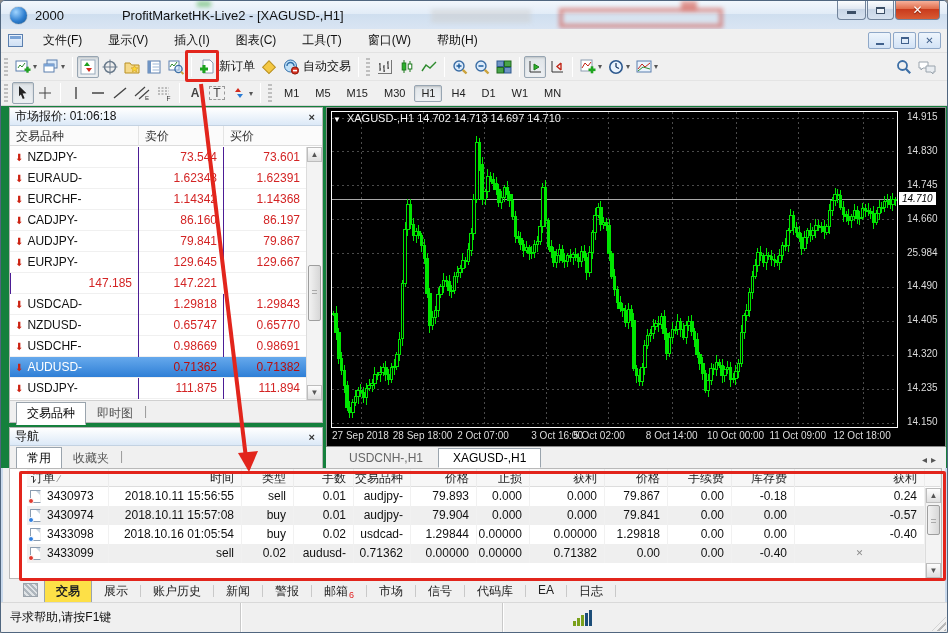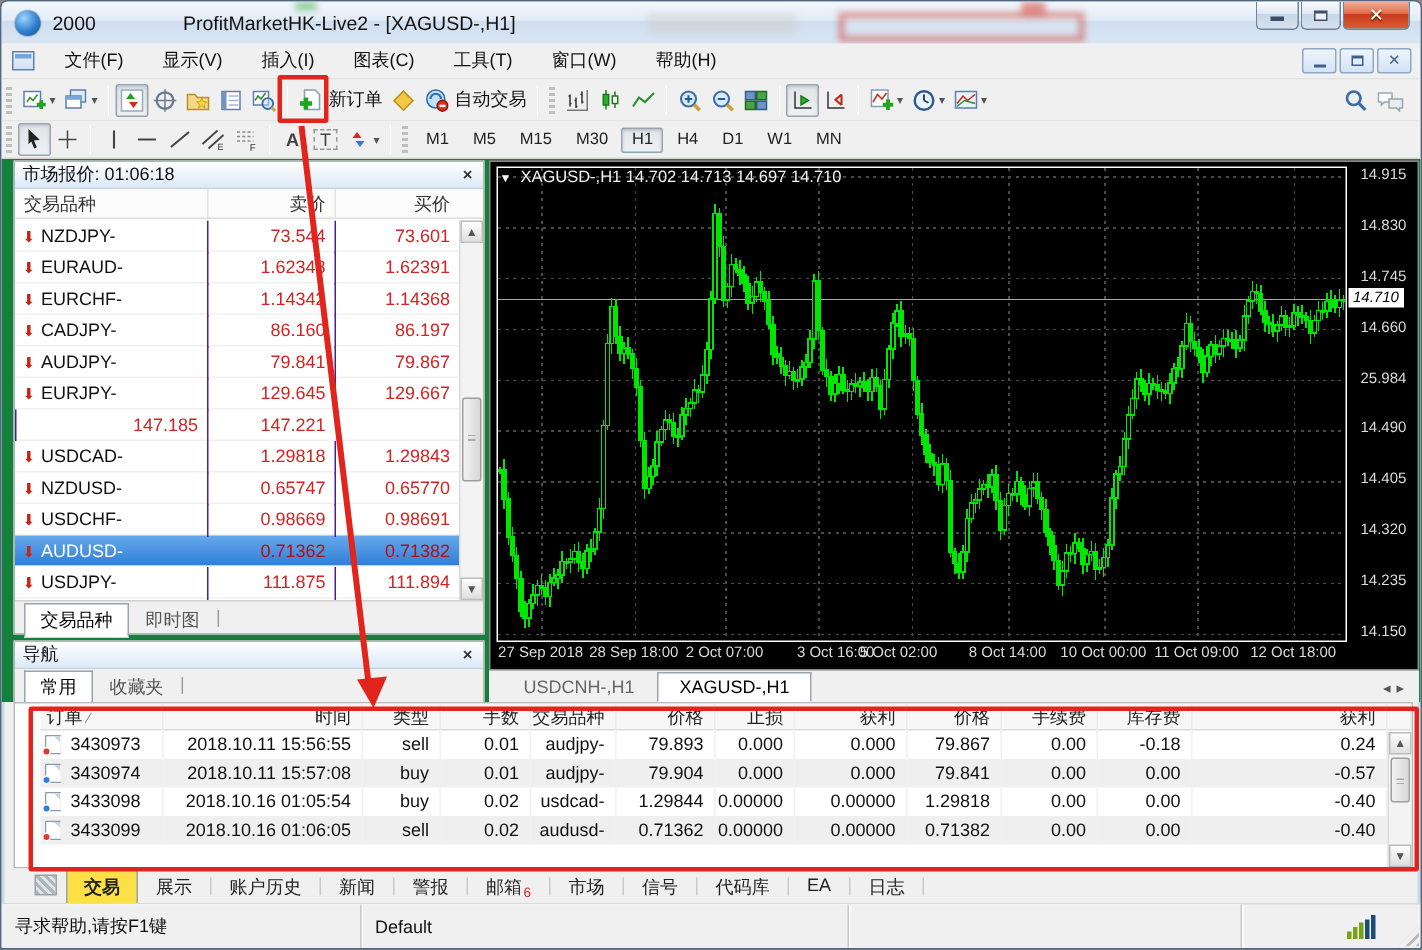--- a/index.html
+++ b/index.html
@@ -51,21 +51,21 @@
   .p-title{height:18px;background:linear-gradient(#ffffff,#dce9f7);border-bottom:1px solid #c3d2e2;display:flex;align-items:center;font-size:12px;color:#111;padding:0 5px}
   .p-close{margin-left:auto;font-size:11px;color:#333;font-weight:bold;padding:0 2px}
   .p-tabs{position:absolute;left:0;right:0;bottom:0;height:22px;background:#f0f0f0;border-top:1px solid #d0d0d0;display:flex;align-items:flex-start;font-size:12px;padding-left:6px}
   .ptab{padding:2px 10px;color:#555;border:1px solid transparent;margin-top:1px}
   .ptab.active{background:#fff;border-color:#9aa4ad;border-bottom-color:#fff;color:#000}
   .ptab-sep{color:#999;margin-top:3px}
   
   .mw-panel{left:8px;top:1px;width:314px;height:316px}
   .mw-head{display:grid;grid-template-columns:128px 85px 83px;height:20px;line-height:20px;font-size:12px;color:#333;background:#fbfbfb;border-bottom:1px solid #ddd}
   .mw-head span{padding:0 6px}
-  .mw-head .r{text-align:right;border-left:1px solid #e4e4e4}
+  .mw-head .r{border-left:1px solid #e4e4e4}
   .mw-body{position:absolute;left:0;top:39px;right:0;bottom:22px;overflow:hidden}
   .mw-row{display:grid;grid-template-columns:128px 85px 83px;height:21px;line-height:21px;font-size:12px;border-bottom:1px solid #f0f0f0}
   .mw-row .sym{padding-left:5px;color:#111;white-space:nowrap}
   .mw-ico{color:#cc2211;font-size:10px;margin-right:4px}
   .mw-row .px{text-align:right;padding-right:6px;color:#d32424;border-left:1px solid #4c1d95}
   .mw-row.sel{background:linear-gradient(#66a9ec,#2f7fd6)}
   .mw-row.sel .sym{color:#fff}
   .mw-row.sel .px{color:#b80e0e;border-left-color:transparent}
   .vscroll{position:absolute;right:0;top:39px;bottom:22px;width:16px;background:#f3f3f3;border-left:1px solid #dcdcdc;font-size:8px;color:#555}
   .vs-btn{height:15px;display:flex;align-items:center;justify-content:center;background:linear-gradient(#fdfdfd,#dfdfdf);border:1px solid #bdbdbd}
@@ -1061,21 +1061,20 @@
           <span>1.29818</span>
           <span>0.00</span>
           <span>0.00</span>
           <span>-0.40</span>
           <span class="t-x">✕</span>
         </div>
         <div class="t-grid t-row">
           <span class="t-cell-order"><span class="doc">
               <i class="dot sell"></i>
             </span>3433099</span>
-          <span>2018.10.16 01:06:05</span>
           <span>sell</span>
           <span>0.02</span>
           <span>audusd-</span>
           <span>0.71362</span>
           <span>0.00000</span>
           <span>0.00000</span>
           <span>0.71382</span>
           <span>0.00</span>
           <span>0.00</span>
           <span>-0.40</span>
@@ -1111,21 +1110,20 @@
         <span class="btab-sep"></span>
         <span class="btab">EA</span>
         <span class="btab-sep"></span>
         <span class="btab">日志</span>
         <span class="btab-sep"></span>
       </div>
   </div>
 
   <div class="statusbar">
     <div class="sb-cell" style="width:240px">寻求帮助,请按F1键</div>
-    <div class="sb-cell" style="width:325px">Default</div>
     <div class="sb-cell" style="width:262px"></div>
     <div class="sb-cell" style="width:62px;border-right:none;box-shadow:none"></div>
     <div class="conn">
       <b style="height:5px;background:#7ba11c"></b>
         <b style="height:8px;background:#7ba11c"></b>
         <b style="height:11px;background:#7ba11c"></b>
         <b style="height:13px;background:#1c4d78"></b>
         <b style="height:16px;background:#1c4d78"></b>
     </div>
     <div class="grip2"></div>

